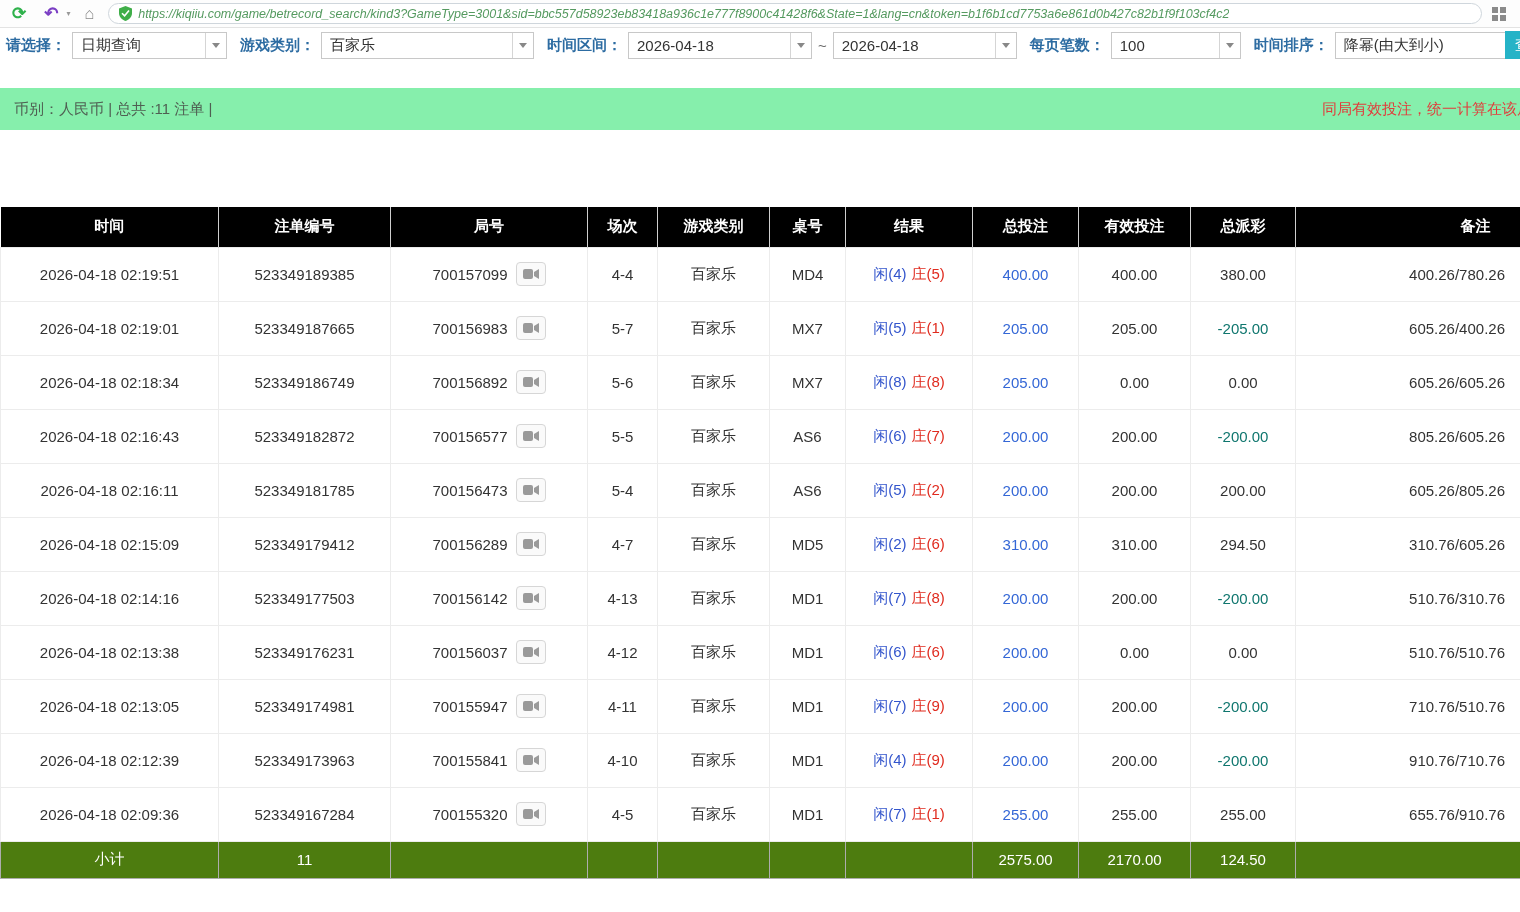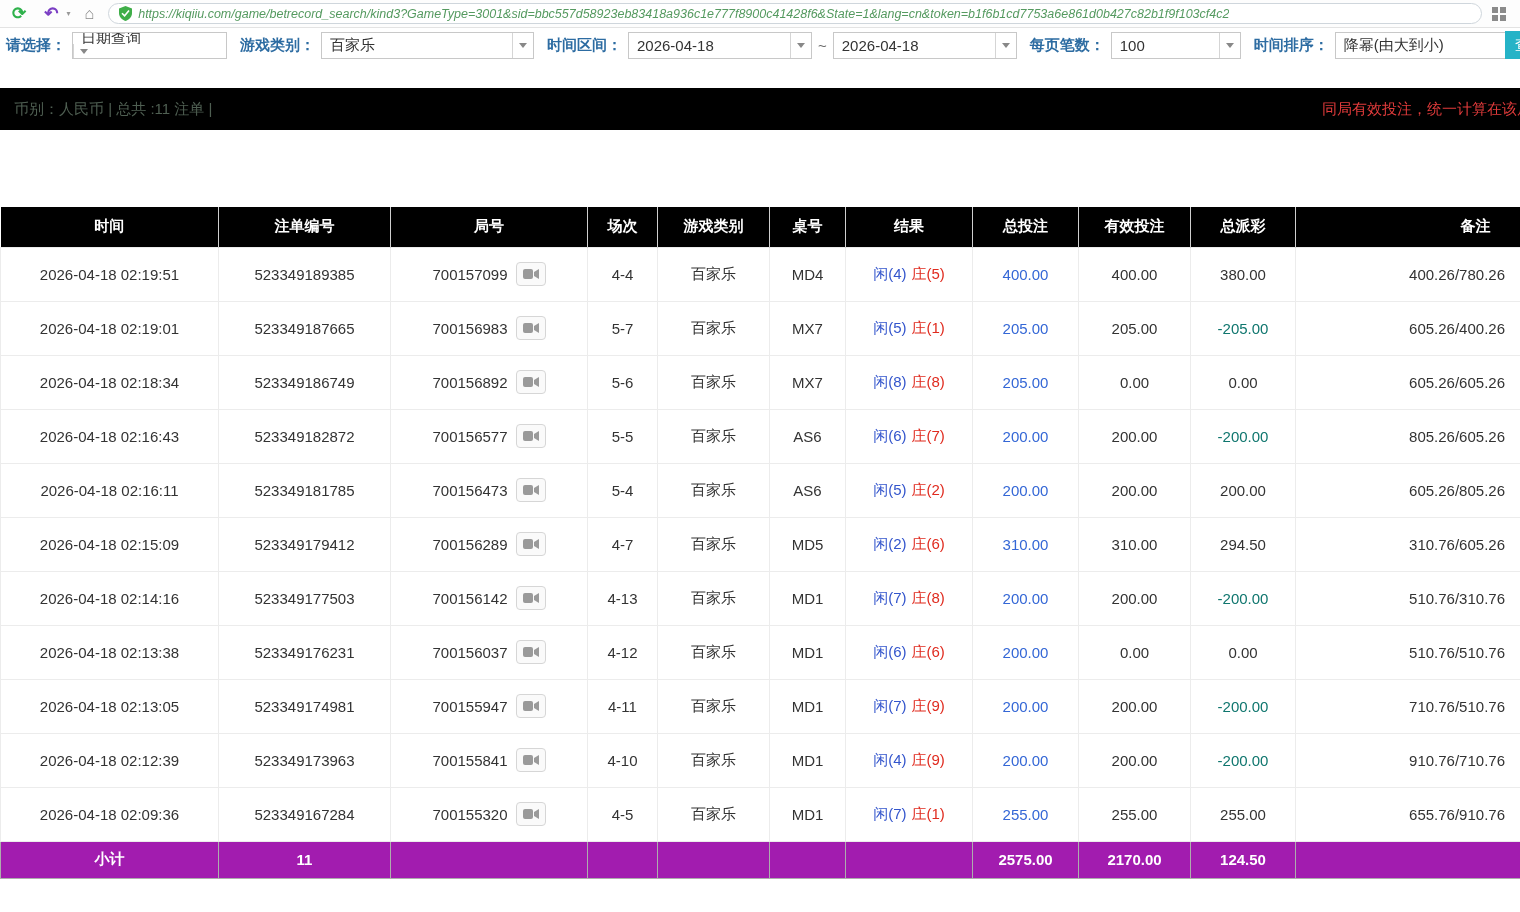--- a/index.html
+++ b/index.html
@@ -28,46 +28,46 @@
   .flabel:first-child { margin-left:0; }
   .combo { position:relative; height:27px; border:1px solid #c8c8c8; background:#fff;
            display:flex; align-items:stretch; flex:none; }
   .combo-value { flex:1; display:flex; align-items:center; padding:0 8px; font-size:15px;
                  color:#333; white-space:nowrap; overflow:hidden; }
   .combo-arrow { width:21px; border-left:1px solid #d5d5d5; display:flex;
                  align-items:center; justify-content:center; }
   .combo-arrow::after { content:''; border:4px solid transparent; border-top:5px solid #888;
                         margin-top:5px; }
   .tilde { color:#666; font-size:15px; margin:0 6px; }
-  .w1{width:155px;flex-direction:column;} .w2{width:213px;} .w3{width:184px;} .w4{width:184px;} .w5{width:130px;} .w6{width:198px;}
+  .w1{width:155px;} .w2{width:213px;} .w3{width:184px;} .w4{width:184px;} .w5{width:130px;} .w6{width:198px;}
   .search-btn { position:absolute; left:1505px; top:3px; width:50px; height:28px;
                 background:#25b3c7; color:#fff; border:none; font-size:15px; cursor:pointer; }
 
   
-  .summary-bar { height:42px; margin-top:26px; background:#000000; position:relative;
+  .summary-bar { height:42px; margin-top:26px; background:#86efac; position:relative;
                  display:flex; align-items:center; overflow:hidden; }
   .summary-left { font-size:15px; color:#4f5f52; margin-left:14px; white-space:nowrap; }
   .summary-right { position:absolute; left:1322px; font-size:15px; color:#e23b3b; white-space:nowrap; }
 
   
   table { border-collapse:collapse; table-layout:fixed; width:1520px; margin-top:77px; font-size:15px; }
   thead th { background:#000; color:#fff; height:40px; font-weight:bold; text-align:center;
              border-right:1px solid #cfcfcf; }
   thead th:last-child { border-right:none; text-align:right; padding-right:30px; }
   tbody td { border:1px solid #ececec; text-align:center; color:#333; height:54px; }
   td.c-note { text-align:right; padding-right:15px; }
   .blue { color:#3467d6; }
   .neg { color:#0f766e; }
   .player { color:#3355cc; margin-right:5px;text-align:right; }
   .banker { color:#e02b1f; }
   .vicon { display:inline-flex; align-items:center; justify-content:center; width:30px; height:24px;
            border:1px solid #d6d6d6; border-radius:4px; background:#fafafa; margin-left:8px;
            vertical-align:middle; cursor:pointer; }
   .round-num { vertical-align:middle; }
-  tr.footer-row td { background:#a21caf; color:#fff; font-weight:bold; height:37px;
+  tr.footer-row td { background:#4d7c0f; color:#fff; font-weight:normal; height:37px;
                      border:1px solid #adadad; text-align:center; }
 </style>
 </head>
 <body>
 
 <div class="browser-bar">
   <button class="nav-btn btn-refresh">⟳</button>
   <button class="nav-btn btn-undo">↶</button>
   <span class="undo-caret">▾</span>
   <button class="nav-btn btn-home">⌂</button>

